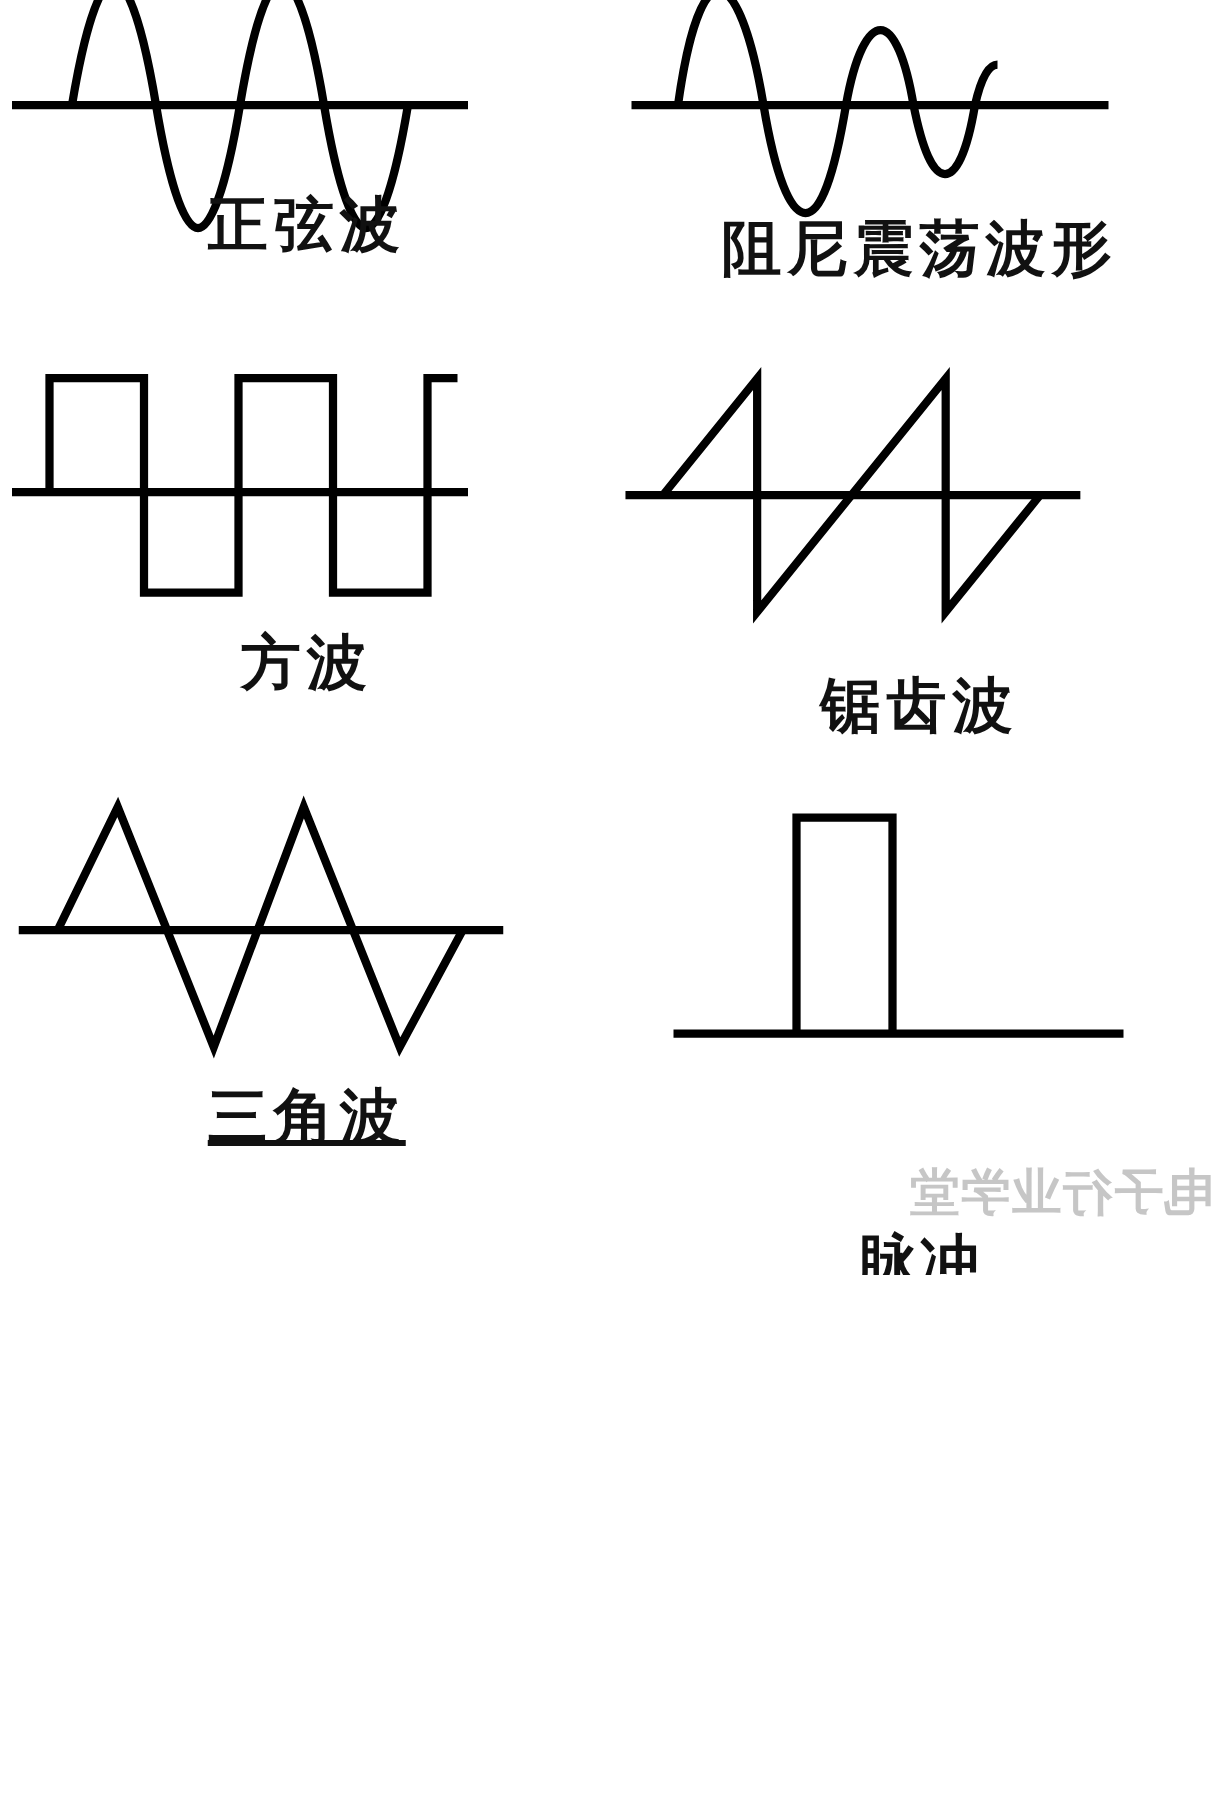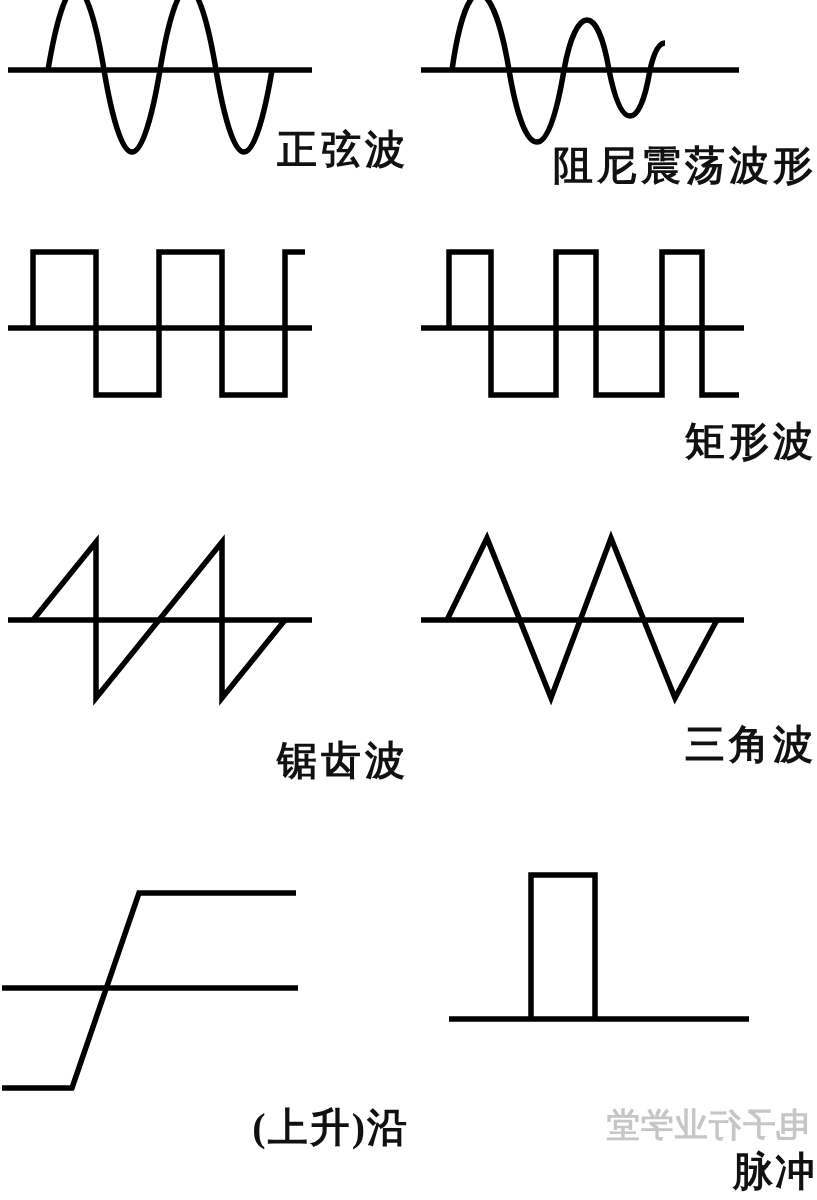--- a/index.html
+++ b/index.html
@@ -41,37 +41,37 @@
     position: absolute;
     left: 0;
     top: 0;
     width: 100%;
   }
 
   .wave-label {
     position: absolute;
     left: 0;
     width: 100%;
-    text-align: right;
+    text-align: center;
     font-family: "Liberation Serif", "DejaVu Serif", serif;
     font-weight: 700;
     font-size: 40px;
     letter-spacing: 4px;
     line-height: 1;
     color: #111111;
     white-space: nowrap;
   }
 
   
   .cell-sine   .wave-label { top: 130px; }
   .cell-damped .wave-label { top: 146px; }
   .cell-square .wave-label { top: 192px; }
   .cell-rect   .wave-label { top: 192px; }
   .cell-saw    .wave-label { top: 221px; }
-  .cell-tri    .wave-label { top: 205px; }
+  .cell-tri    .wave-label { top: 205px; text-decoration: underline; }
   .cell-edge   .wave-label { top: 258px; }
   .cell-pulse  .wave-label { top: 258px; margin-top: 44px; }
 
   .cell-edge .wave-label,
   .cell-pulse .wave-label {
     letter-spacing: 2px;
   }
 
   svg { display: block; }
 
@@ -142,35 +142,23 @@
     <div class="wave-cell cell-square">
       <svg class="wave-figure" width="409" height="290" viewBox="0 0 409 290">
         <line class="stroke axis" x1="8" y1="98" x2="312" y2="98"></line>
         <path class="stroke trace" d="M 33,98
              L 33,22 L 96,22
              L 96,165 L 159,165
              L 159,22 L 222,22
              L 222,165 L 285,165
              L 285,22 L 305,22"></path>
       </svg>
+      <div class="wave-label">方波</div>
     </div>
 
-    <div class="wave-cell cell-rect">
-      <svg class="wave-figure" width="408" height="290" viewBox="0 0 408 290">
-        <line class="stroke axis" x1="12" y1="98" x2="335" y2="98"></line>
-        <path class="stroke trace" d="M 40,98
-             L 40,22 L 82,22
-             L 82,165 L 147,165
-             L 147,22 L 187,22
-             L 187,165 L 253,165
-             L 253,22 L 293,22
-             L 293,165 L 330,165"></path>
-      </svg>
-      <div class="wave-label">矩形波</div>
-    </div>
 
     <div class="wave-cell cell-saw">
       <svg class="wave-figure" width="409" height="330" viewBox="0 0 409 330">
         <line class="stroke axis" x1="8" y1="100" x2="312" y2="100"></line>
         <path class="stroke trace" d="M 33,100
              L 96,22
              L 96,178
              L 222,22
              L 222,178
              L 285,100"></path>
@@ -184,30 +172,20 @@
         <path class="stroke trace" d="M 38,100
              L 78,18
              L 142,178
              L 202,18
              L 266,178
              L 308,100"></path>
       </svg>
       <div class="wave-label">三角波</div>
     </div>
 
-    <div class="wave-cell cell-edge">
-      <svg class="wave-figure" width="409" height="350" viewBox="0 0 409 350">
-        <line class="stroke axis" x1="2" y1="138" x2="298" y2="138"></line>
-        <path class="stroke trace" d="M 2,238
-             L 72,238
-             L 139,43
-             L 296,43"></path>
-      </svg>
-      <div class="wave-label">(上升)沿</div>
-    </div>
 
     <div class="wave-cell cell-pulse">
       <svg class="wave-figure" width="408" height="350" viewBox="0 0 408 350">
         <line class="stroke axis" x1="40" y1="169" x2="340" y2="169"></line>
         <path class="stroke trace" d="M 122,169
              L 122,25
              L 186,25
              L 186,169"></path>
       </svg>
       <div class="wave-label">脉冲</div>

